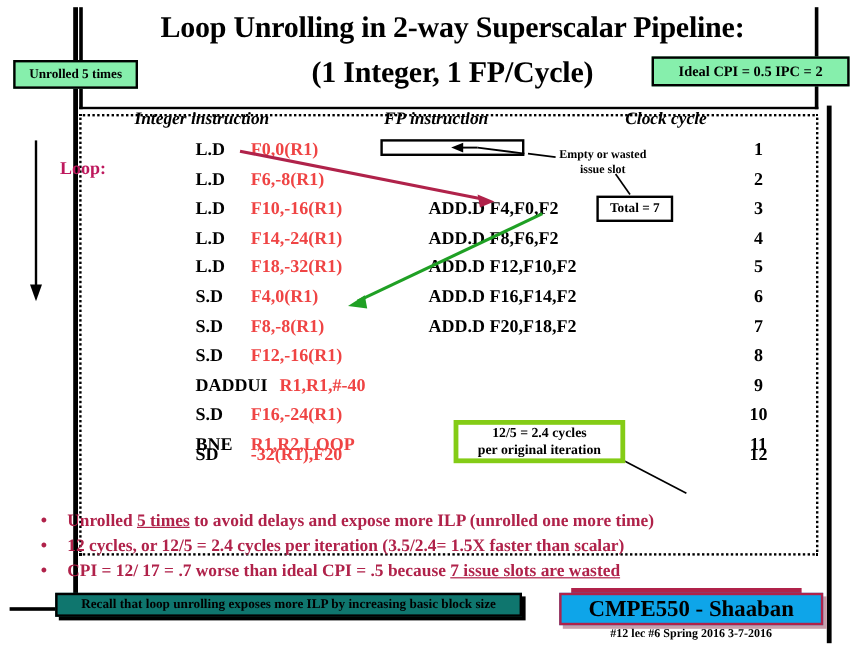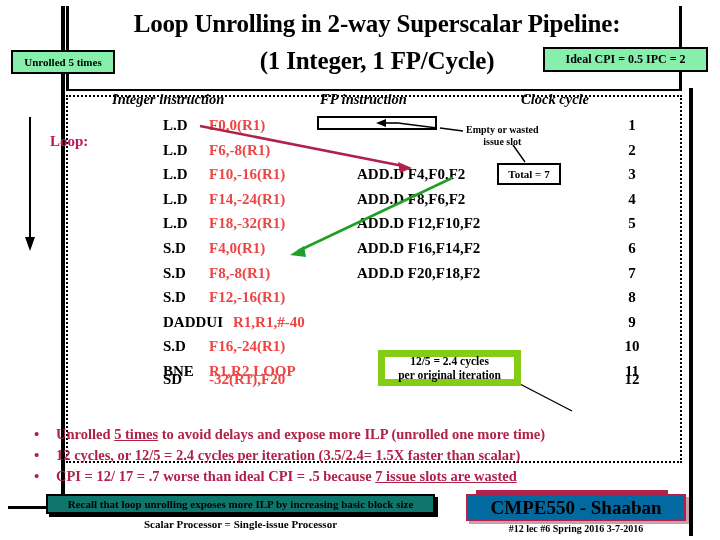--- a/index.html
+++ b/index.html
@@ -122,21 +122,21 @@
   }
   #empty-note{left:466px;top:124px;}
   #total-box{
     position:absolute;left:497px;top:163px;width:64px;height:22px;
     border:2px solid #000;box-sizing:border-box;background:#fff;
     display:flex;align-items:center;justify-content:center;
     font-family:"Liberation Serif", serif;font-weight:bold;font-size:11px;
   }
   #cycles-box{
     position:absolute;left:378px;top:350px;width:143px;height:36px;
-    border:7px solid #84cc16;box-sizing:border-box;background:#fff;
+    border:4px solid #84cc16;box-sizing:border-box;background:#fff;
     display:flex;flex-direction:column;align-items:center;justify-content:center;
     font-family:"Liberation Serif", serif;font-weight:bold;font-size:11.5px;
     line-height:14px;color:#000;
   }
 
   
   .bullets{position:absolute;left:34px;top:424px;width:660px;}
   .bullet{
     position:relative;
     font-family:"Liberation Serif", serif;
@@ -155,21 +155,21 @@
     font-family:"Liberation Serif", serif;font-weight:bold;font-size:11px;color:#000;
     white-space:nowrap;
     box-shadow:3px 3px 0 #000;
   }
   #scalar-note{
     position:absolute;left:46px;top:518px;width:389px;text-align:center;
     font-family:"Liberation Serif", serif;font-weight:bold;font-size:11px;color:#000;
   }
   #course-badge{
     position:absolute;left:466px;top:494px;width:220px;height:27px;
-    border:2px solid #B0224A;box-sizing:border-box;background:#0369a1;
+    border:2px solid #B0224A;box-sizing:border-box;background:#0ea5e9;
     display:flex;align-items:center;justify-content:center;
     font-family:"Liberation Serif", serif;font-weight:bold;font-size:19px;color:#000;
     white-space:nowrap;
     box-shadow:3px 3px 0 #C8A0AC;
   }
   #course-underline{
     position:absolute;left:476px;top:490px;width:192px;height:5px;background:#B0224A;
   }
   #course-meta{
     position:absolute;left:466px;top:523px;width:220px;text-align:center;
@@ -322,18 +322,17 @@
         <span class="btxt">12 cycles, or 12/5 = 2.4 cycles per iteration (3.5/2.4= 1.5X faster than scalar)</span>
       </div>
       <div class="bullet">
         <span class="dot">•</span>
         <span class="btxt">CPI = 12/ 17 = .7  worse than ideal CPI = .5  because <span class="u">7 issue slots are wasted</span></span>
       </div>
     </div>
 
   <div id="footer-rule"></div>
   <div id="recall-box">Recall that loop unrolling exposes more ILP by increasing basic block size</div>
-  <div id="scalar-note">Scalar Processor = Single-issue Processor</div>
   <div id="course-underline"></div>
   <div id="course-badge">CMPE550 - Shaaban</div>
   <div id="course-meta">#12   lec #6  Spring 2016  3-7-2016</div>
 
 </div>
 
 </body></html>

